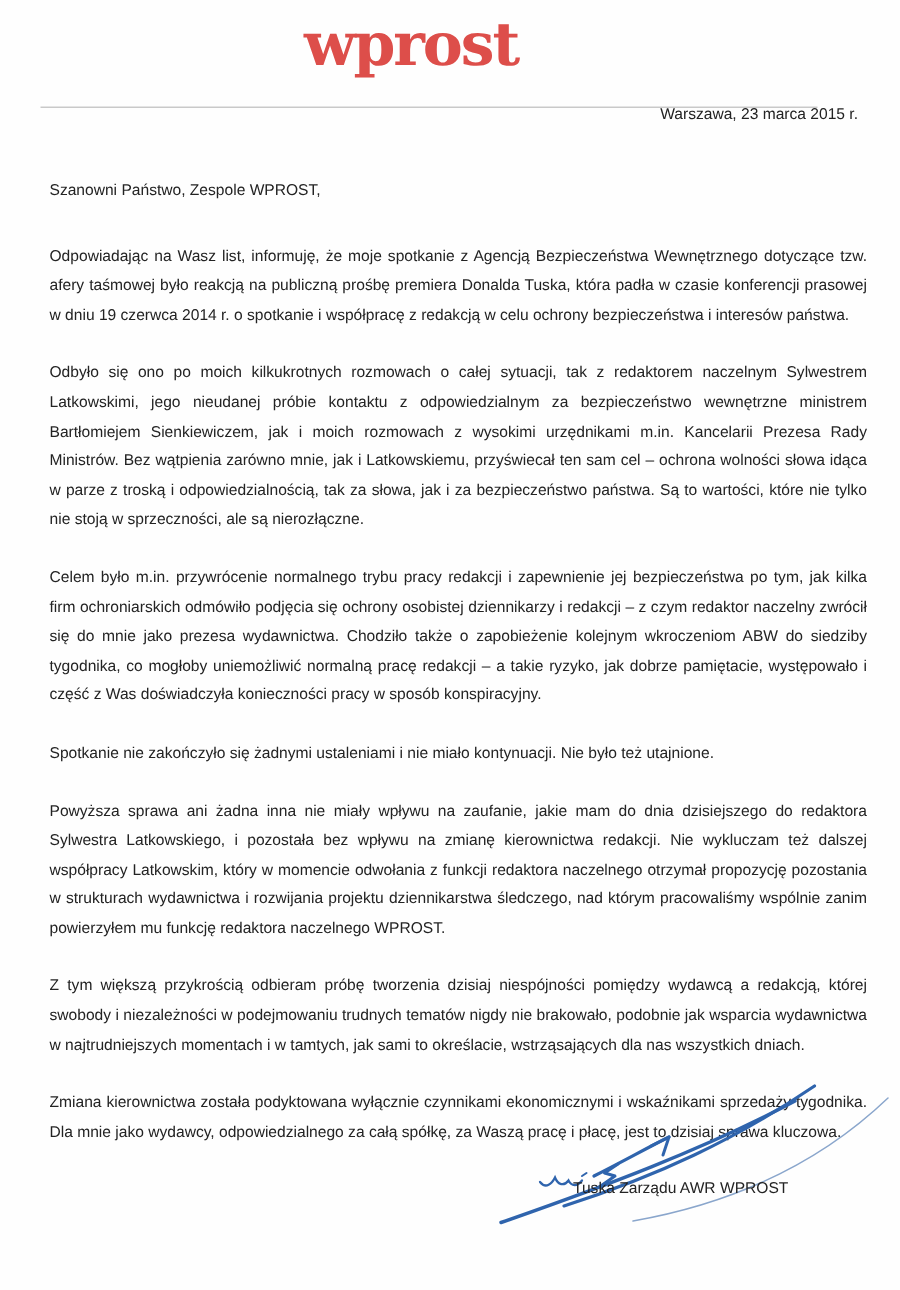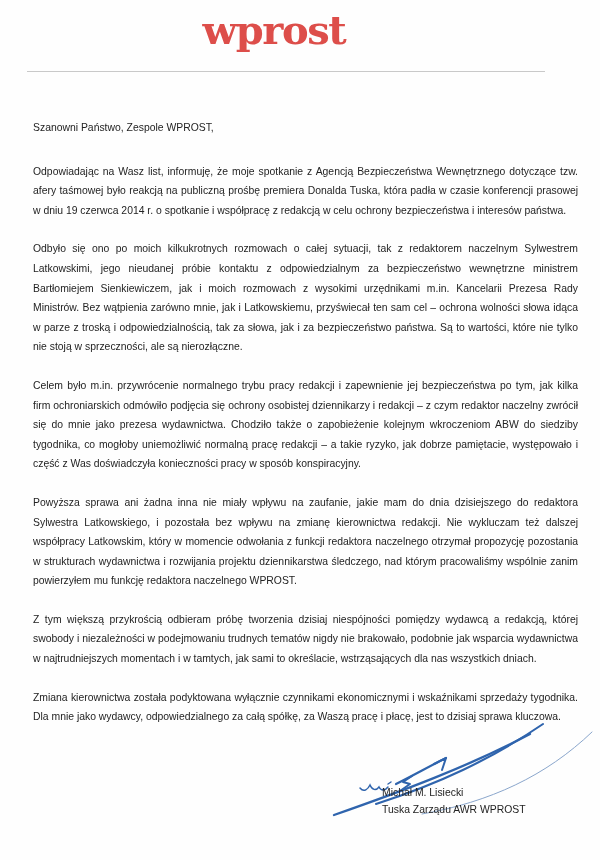--- a/index.html
+++ b/index.html
@@ -124,31 +124,33 @@
 <body>
 
 <div class="page">
 
   <div class="masthead">
     <span class="logo">wprost</span>
   </div>
 
   <hr class="rule">
 
+  <div class="dateline">Warszawa, 23 marca 2015 r.</div>
 
   <div class="body-copy">
 
     <p class="para salutation">Szanowni Państwo, Zespole WPROST,</p>
 
     <p class="para">Odpowiadając na Wasz list, informuję, że moje spotkanie z Agencją Bezpieczeństwa Wewnętrznego dotyczące tzw. afery taśmowej było reakcją na publiczną prośbę premiera Donalda Tuska, która padła w czasie konferencji prasowej w dniu 19 czerwca 2014 r. o spotkanie i współpracę z redakcją w celu ochrony bezpieczeństwa i interesów państwa.</p>
 
     <p class="para">Odbyło się ono po moich kilkukrotnych rozmowach o całej sytuacji, tak z redaktorem naczelnym Sylwestrem Latkowskimi, jego nieudanej próbie kontaktu z odpowiedzialnym za bezpieczeństwo wewnętrzne ministrem Bartłomiejem Sienkiewiczem, jak i moich rozmowach z wysokimi urzędnikami m.in. Kancelarii Prezesa Rady Ministrów. Bez wątpienia zarówno mnie, jak i Latkowskiemu, przyświecał ten sam cel – ochrona wolności słowa idąca w parze z troską i odpowiedzialnością, tak za słowa, jak i za bezpieczeństwo państwa. Są to wartości, które nie tylko nie stoją w sprzeczności, ale są nierozłączne.</p>
 
     <p class="para">Celem było m.in. przywrócenie normalnego trybu pracy redakcji i zapewnienie jej bezpieczeństwa po tym, jak kilka firm ochroniarskich odmówiło podjęcia się ochrony osobistej dziennikarzy i redakcji – z czym redaktor naczelny zwrócił się do mnie jako prezesa wydawnictwa. Chodziło także o zapobieżenie kolejnym wkroczeniom ABW do siedziby tygodnika, co mogłoby uniemożliwić normalną pracę redakcji – a takie ryzyko, jak dobrze pamiętacie, występowało i część z Was doświadczyła konieczności pracy w sposób konspiracyjny.</p>
 
+    <p class="para">Spotkanie nie zakończyło się żadnymi ustaleniami i nie miało kontynuacji. Nie było też utajnione.</p>
 
     <p class="para">Powyższa sprawa ani żadna inna nie miały wpływu na zaufanie, jakie mam do dnia dzisiejszego do redaktora Sylwestra Latkowskiego, i pozostała bez wpływu na zmianę kierownictwa redakcji. Nie wykluczam też dalszej współpracy Latkowskim, który w momencie odwołania z funkcji redaktora naczelnego otrzymał propozycję pozostania w strukturach wydawnictwa i rozwijania projektu dziennikarstwa śledczego, nad którym pracowaliśmy wspólnie zanim powierzyłem mu funkcję redaktora naczelnego WPROST.</p>
 
     <p class="para">Z tym większą przykrością odbieram próbę tworzenia dzisiaj niespójności pomiędzy wydawcą a redakcją, której swobody i niezależności w podejmowaniu trudnych tematów nigdy nie brakowało, podobnie jak wsparcia wydawnictwa w najtrudniejszych momentach i w tamtych, jak sami to określacie, wstrząsających dla nas wszystkich dniach.</p>
 
     <p class="para last">Zmiana kierownictwa została podyktowana wyłącznie czynnikami ekonomicznymi i wskaźnikami sprzedaży tygodnika. Dla mnie jako wydawcy, odpowiedzialnego za całą spółkę, za Waszą pracę i płacę, jest to dzisiaj sprawa kluczowa.</p>
   </div>
 
   <svg class="signature-svg" viewBox="0 0 270 110" aria-hidden="true">
 
@@ -163,18 +165,17 @@
 
     <path d="M30 70 c 4 5, 8 1, 10 -3 c 2 5, 6 6, 9 2 c 2 4, 6 4, 9 0" fill="none" stroke="#2f64ad" stroke-width="1.5" stroke-linecap="round"></path>
     <path d="M58 66 l 3 -2" fill="none" stroke="#2f64ad" stroke-width="1.4" stroke-linecap="round"></path>
 
     <path d="M70 73 l 10 -7 l -7 -2 l 9 -6" fill="none" stroke="#2f64ad" stroke-width="2" stroke-linecap="round" stroke-linejoin="round"></path>
   </svg>
 
   <div class="sign-block">
 
     <div class="signer">
-      <div class="signer-name">Michał M. Lisiecki</div>
       <div class="signer-title">Tuska Zarządu AWR WPROST</div>
     </div>
   </div>
 
 </div>
 
 </body></html>

